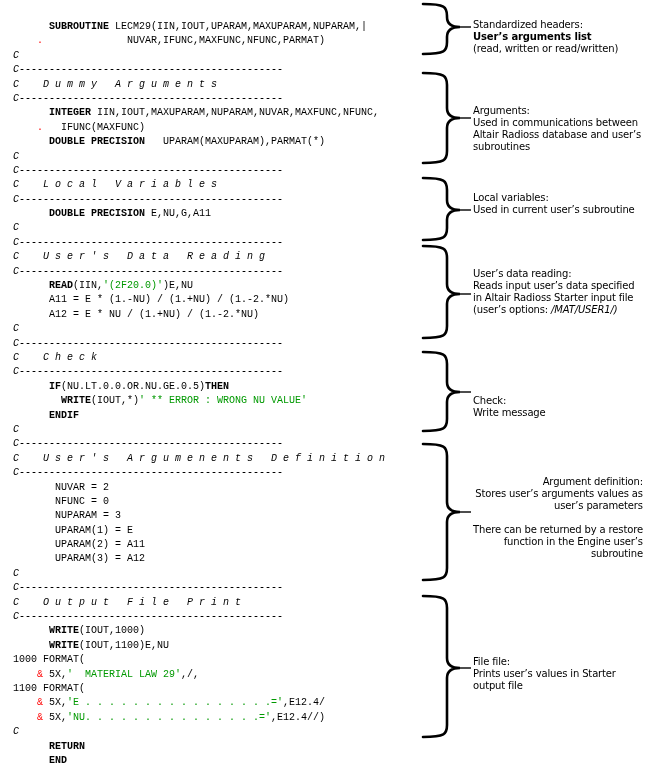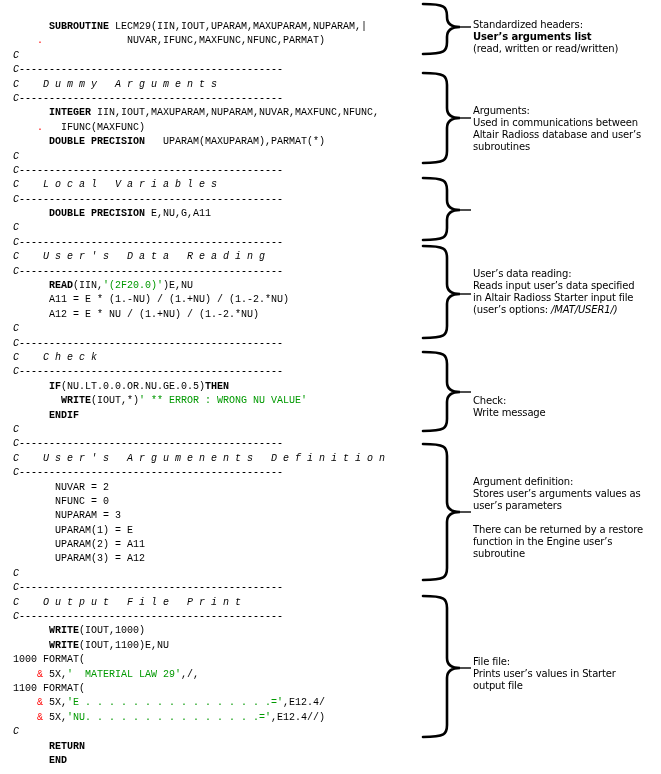--- a/index.html
+++ b/index.html
@@ -60,31 +60,35 @@
         <div class="anno-line"><span>Standardized headers:</span></div>
         <div class="anno-line"><span class="seg-ab">User’s arguments list</span></div>
         <div class="anno-line"><span>(read, written or read/written)</span></div>
       </div>
       <div class="anno" style="top: 105px;">
         <div class="anno-line"><span>Arguments:</span></div>
         <div class="anno-line"><span>Used in communications between</span></div>
         <div class="anno-line"><span>Altair Radioss database and user’s</span></div>
         <div class="anno-line"><span>subroutines</span></div>
       </div>
+      <div class="anno" style="top: 192px;">
+        <div class="anno-line"><span>Local variables:</span></div>
+        <div class="anno-line"><span>Used in current user’s subroutine</span></div>
+      </div>
       <div class="anno" style="top: 268px;">
         <div class="anno-line"><span>User’s data reading:</span></div>
         <div class="anno-line"><span>Reads input user’s data specified</span></div>
         <div class="anno-line"><span>in Altair Radioss Starter input file</span></div>
         <div class="anno-line"><span>(user’s options: </span><span class="seg-i">/MAT/USER1/)</span></div>
       </div>
       <div class="anno" style="top: 383px; margin-top: 12px;">
         <div class="anno-line"><span>Check:</span></div>
         <div class="anno-line"><span>Write message</span></div>
       </div>
-      <div class="anno" style="top: 476px;">
+      <div class="anno" style="top: 476px; text-align: right;">
         <div class="anno-line"><span>Argument definition:</span></div>
         <div class="anno-line"><span>Stores user’s arguments values as</span></div>
         <div class="anno-line"><span>user’s parameters</span></div>
         <div class="anno-line"></div>
         <div class="anno-line"><span>There can be returned by a restore</span></div>
         <div class="anno-line"><span>function in the Engine user’s</span></div>
         <div class="anno-line"><span>subroutine</span></div>
       </div>
       <div class="anno" style="top: 656px;">
         <div class="anno-line"><span>File file:</span></div>

